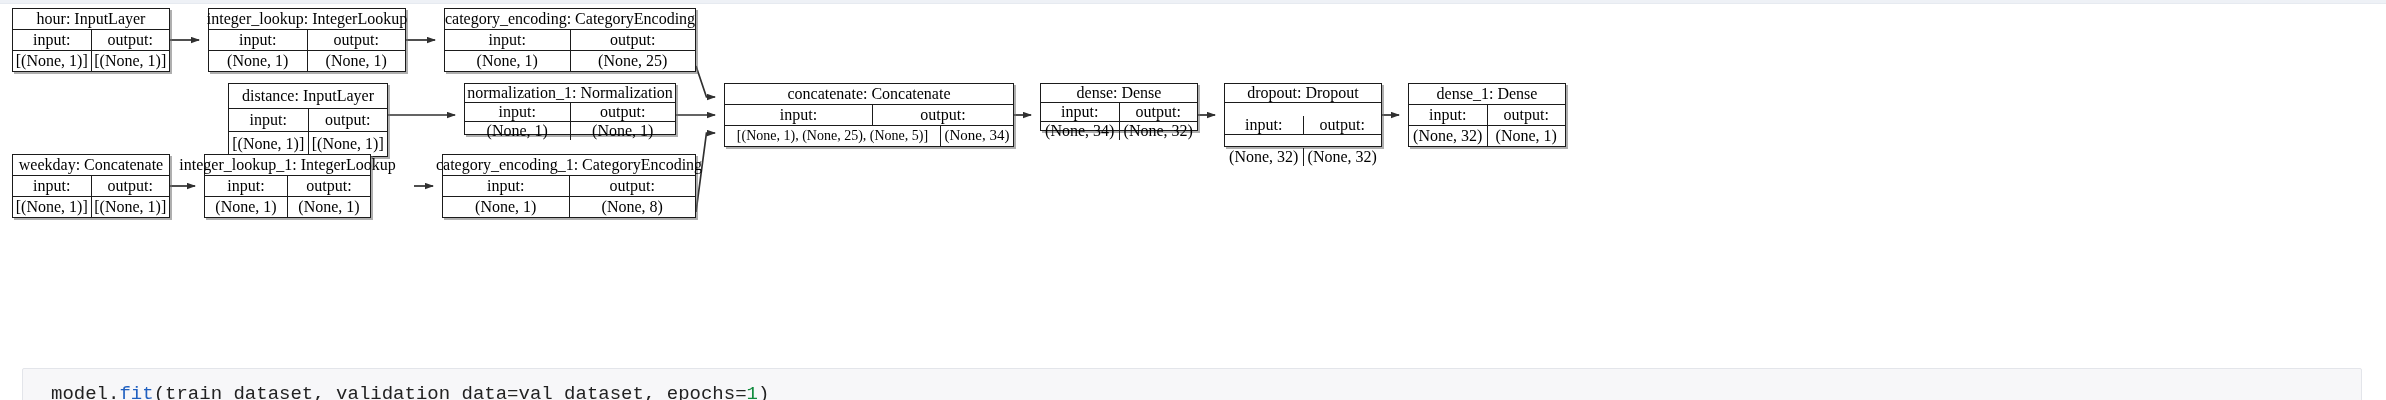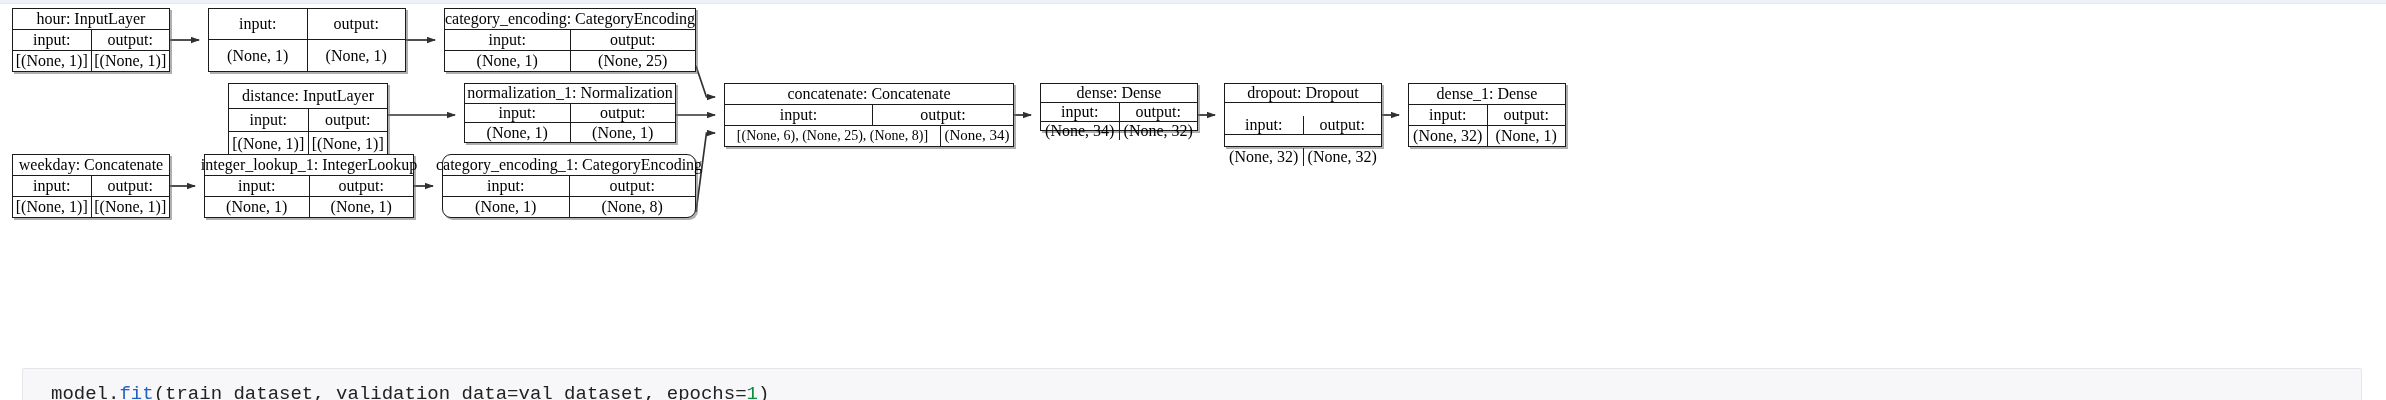--- a/index.html
+++ b/index.html
@@ -150,20 +150,21 @@
         <div class="row hdr h-row">
           <div class="cell left">input:</div>
           <div class="cell">output:</div>
         </div>
         <div class="row h-row">
           <div class="cell left">[(None, 1)]</div>
           <div class="cell">[(None, 1)]</div>
         </div>
       </div>
       <div class="node" style="left: 208px; top: 8px; width: 198px; height: 64px;">
+        <div class="title h-title">integer_lookup: IntegerLookup</div>
         <div class="row hdr h-row">
           <div class="cell left">input:</div>
           <div class="cell">output:</div>
         </div>
         <div class="row h-row">
           <div class="cell left">(None, 1)</div>
           <div class="cell">(None, 1)</div>
         </div>
       </div>
       <div class="node" style="left: 444px; top: 8px; width: 252px; height: 64px;">
@@ -181,39 +182,39 @@
         <div class="title h-title">distance: InputLayer</div>
         <div class="row hdr h-row">
           <div class="cell left">input:</div>
           <div class="cell">output:</div>
         </div>
         <div class="row h-row">
           <div class="cell left">[(None, 1)]</div>
           <div class="cell">[(None, 1)]</div>
         </div>
       </div>
-      <div class="node" style="left: 464px; top: 83px; width: 212px; height: 60px;">
+      <div class="node" style="left: 464px; top: 83px; width: 212px; height: 52px;">
         <div class="title h-title">normalization_1: Normalization</div>
         <div class="row hdr h-row">
           <div class="cell left">input:</div>
           <div class="cell">output:</div>
         </div>
         <div class="row h-row">
           <div class="cell left">(None, 1)</div>
           <div class="cell">(None, 1)</div>
         </div>
       </div>
       <div class="node" style="left: 724px; top: 83px; width: 290px; height: 64px;">
         <div class="title h-title">concatenate: Concatenate</div>
         <div class="row hdr h-row">
           <div class="cell left" style="flex: 0 0 148px;">input:</div>
           <div class="cell">output:</div>
         </div>
         <div class="row h-row">
-          <div class="cell left" style="flex: 0 0 216px; font-size: 14px;">[(None, 6), (None, 25), (None, 8)]</div>
+          <div class="cell left" style="flex: 0 0 216px; font-size: 14px;">[(None, 1), (None, 25), (None, 5)]</div>
           <div class="cell" style="font-size: 15px;">(None, 34)</div>
         </div>
       </div>
       <div class="node" style="left: 1040px; top: 83px; width: 158px; height: 48px;">
         <div class="title h-title">dense: Dense</div>
         <div class="row hdr h-row">
           <div class="cell left">input:</div>
           <div class="cell">output:</div>
         </div>
         <div class="row h-row">
@@ -247,32 +248,32 @@
         <div class="title h-title">weekday: Concatenate</div>
         <div class="row hdr h-row">
           <div class="cell left">input:</div>
           <div class="cell">output:</div>
         </div>
         <div class="row h-row">
           <div class="cell left">[(None, 1)]</div>
           <div class="cell">[(None, 1)]</div>
         </div>
       </div>
-      <div class="node" style="left: 204px; top: 154px; width: 210px; height: 64px;">
+      <div class="node" style="left: 204px; top: 154px; width: 167px; height: 64px;">
         <div class="title h-title">integer_lookup_1: IntegerLookup</div>
         <div class="row hdr h-row">
           <div class="cell left">input:</div>
           <div class="cell">output:</div>
         </div>
         <div class="row h-row">
           <div class="cell left">(None, 1)</div>
           <div class="cell">(None, 1)</div>
         </div>
       </div>
-      <div class="node" style="left: 442px; top: 154px; width: 254px; height: 64px; border-radius: 9px;">
+      <div class="node" style="left: 442px; top: 154px; width: 254px; height: 64px;">
         <div class="title h-title">category_encoding_1: CategoryEncoding</div>
         <div class="row hdr h-row">
           <div class="cell left">input:</div>
           <div class="cell">output:</div>
         </div>
         <div class="row h-row">
           <div class="cell left">(None, 1)</div>
           <div class="cell">(None, 8)</div>
         </div>
       </div>

